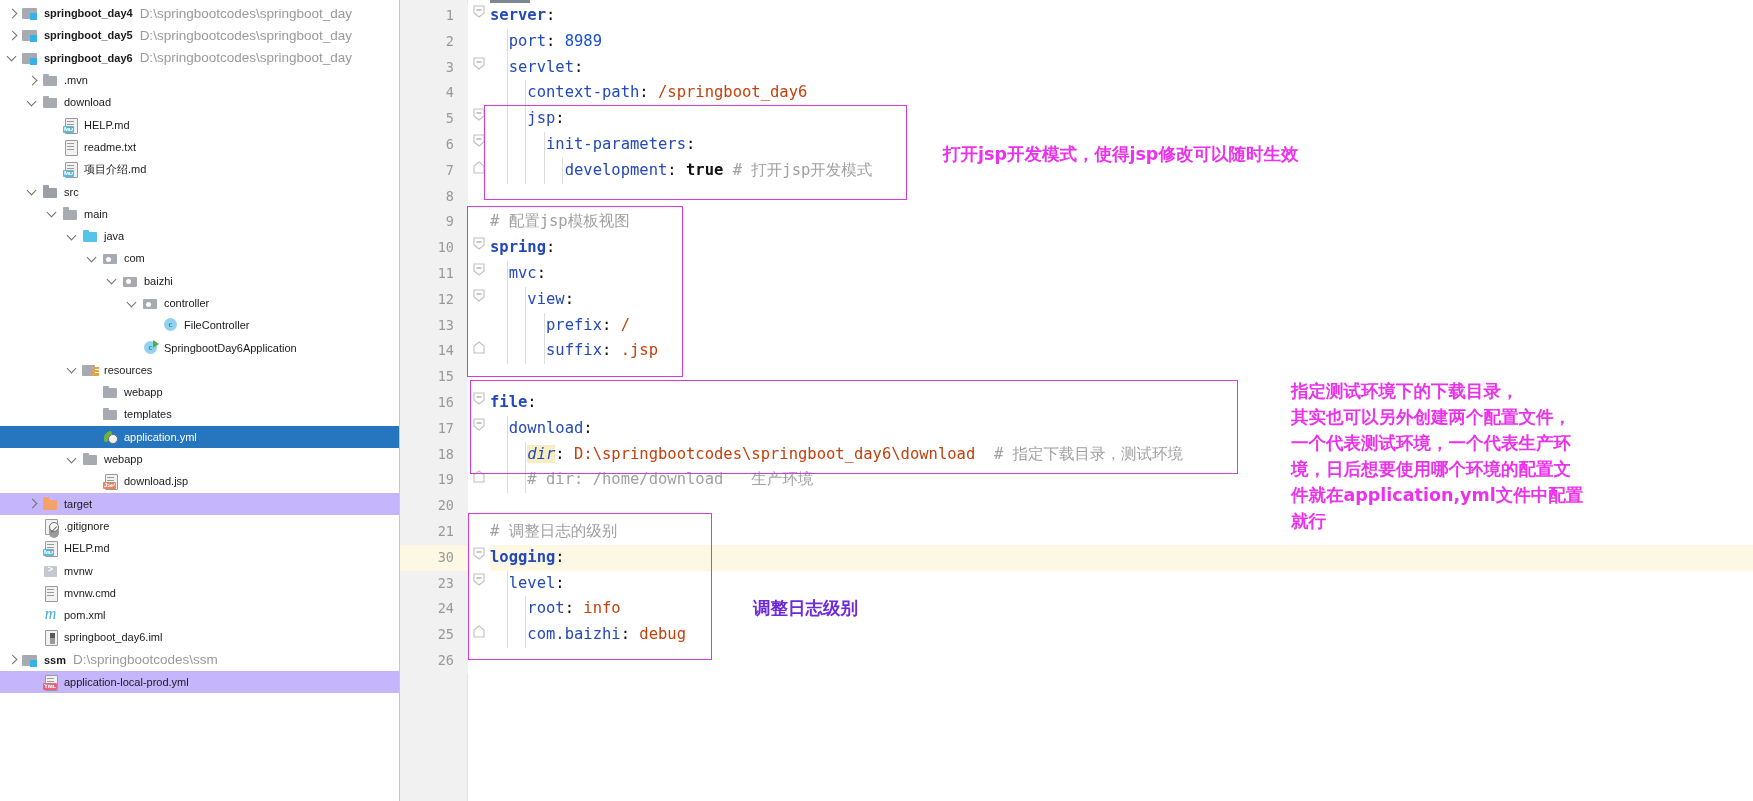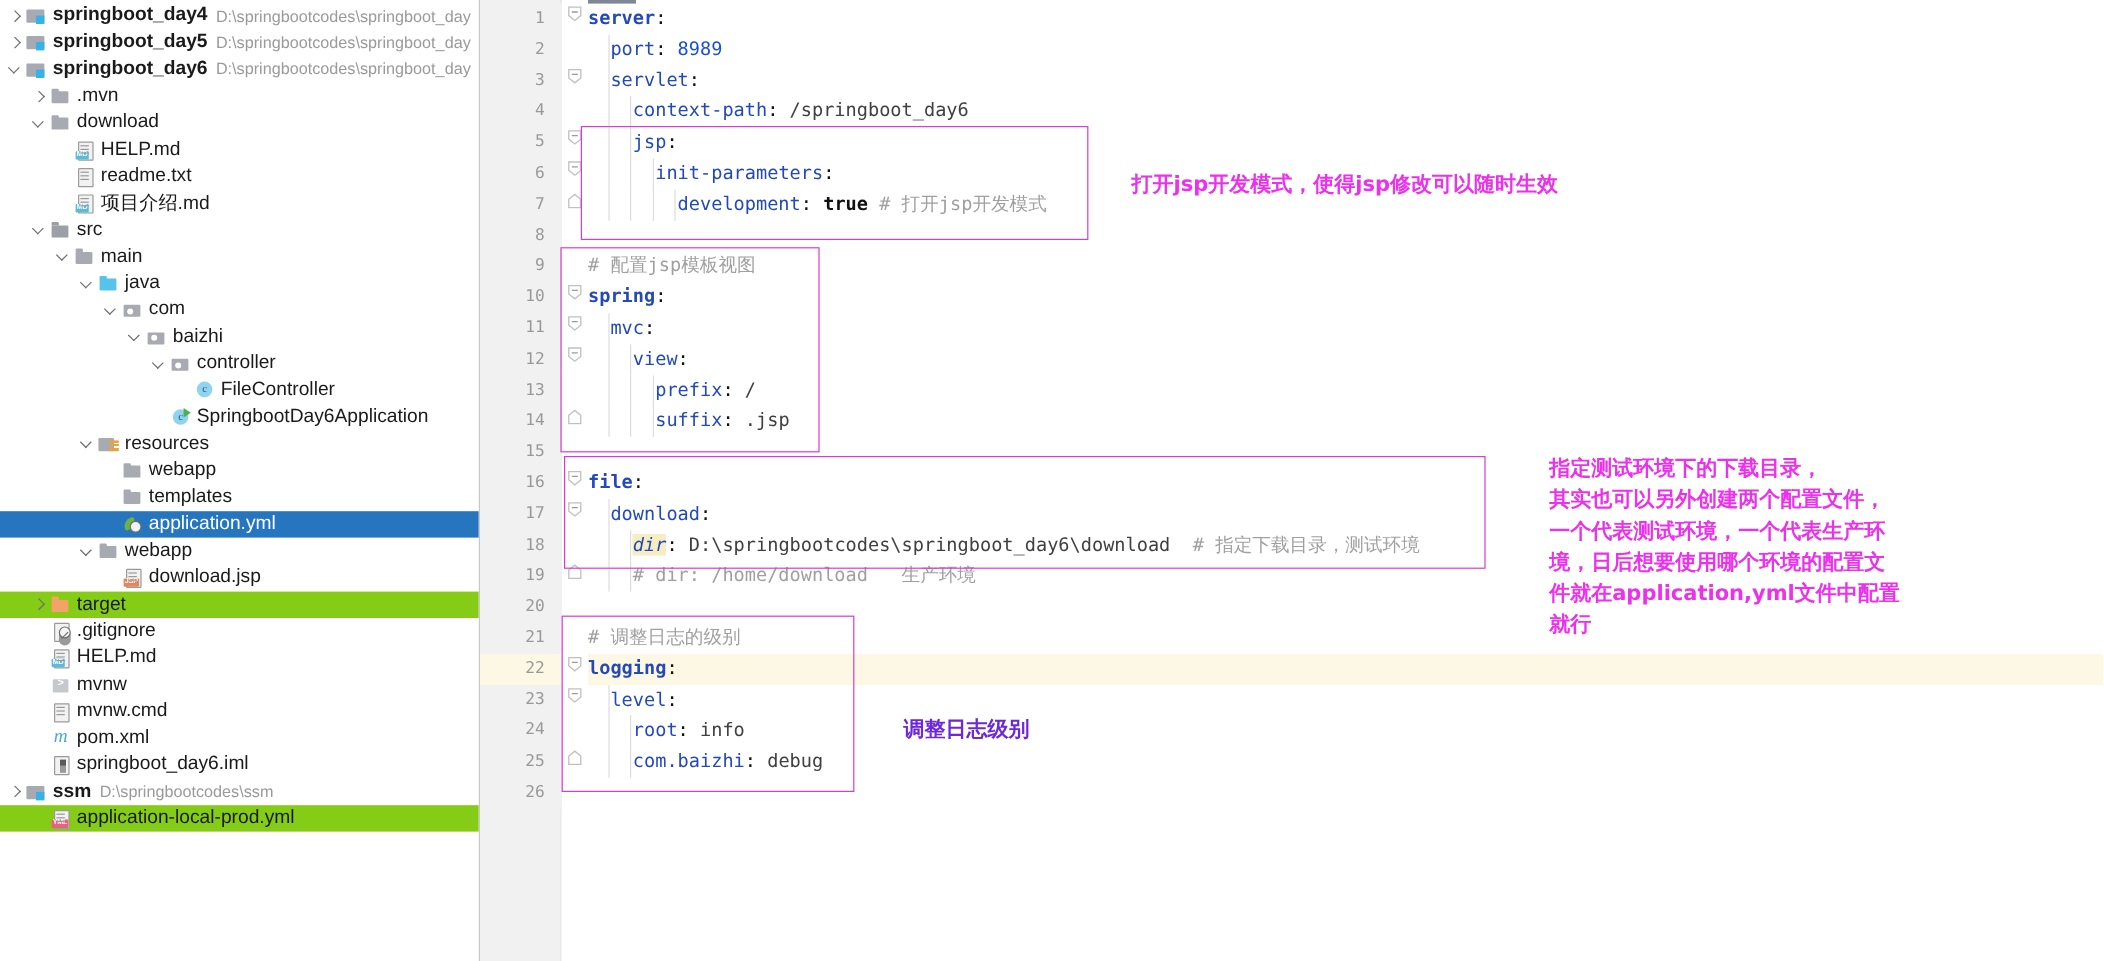--- a/index.html
+++ b/index.html
@@ -30,21 +30,21 @@
   .tree-row {
     height: 22.3px;
     display: flex;
     align-items: center;
     white-space: nowrap;
     font-size: 14px;
     color: #1a1a1a;
     position: relative;
   }
   .tree-row.selected { background: #2675bf; color: #ffffff; }
-  .tree-row.excluded-hl { background: #84cc16; }
+  .tree-row.excluded-hl { background: #c4b5fd; }
   .arrow {
     width: 13px; height: 13px;
     flex: 0 0 13px;
     position: relative;
     margin-right: 3px;
   }
   .arrow.collapsed::before,
   .arrow.expanded::before {
     content: "";
     position: absolute;
@@ -244,21 +244,21 @@
     background: #f5f5f5;
   }
   .ico.gitignore .slash {
     position: absolute; left: 8px; bottom: 3.5px;
     width: 8px; height: 1.3px;
     background: #6e6e6e;
     transform: rotate(-45deg);
     z-index: 2;
   }
 
-  .node-label { font-size: 16px; }
+  .node-label { font-size: 11px; }
   .node-label.bold { font-weight: bold; }
   .node-path {
     margin-left: 7px;
     color: #9a9a9a;
     font-size: 13.5px;
   }
 
   
   #editor {
     flex: 1;
@@ -326,21 +326,21 @@
     font-size: 12px;
   }
   .ltext {
     position: absolute;
     left: 90px; top: 0;
     right: 0;
     padding-left: 0px;
   }
   .k   { color: #2449b8; }           
   .kb  { color: #2449b8; font-weight: bold; } 
-  .v   { color: #404040; }           
+  .v   { color: #c2410c; }           
   .num { color: #1750d6; }           
   .bool{ color: #111111; font-weight: bold; }
   .cm  { color: #a0a0a0; }           
   .p   { color: #111111; }           
   .hl-dir { background: #f6eec2; font-style: italic; }
 
   
   .iguide {
     position: absolute;
     top: 0;
@@ -630,21 +630,21 @@
         <div class="code-line"><span class="lnum">17</span><span class="fold"><svg width="12" height="14" viewBox="0 0 12 14">
               <path d="M1 1 H11 V8 L6 12 L1 8 Z" fill="#fff" stroke="#c0c0c0" stroke-width="1.1"></path>
               <line x1="3.5" y1="5" x2="8.5" y2="5" stroke="#9a9a9a" stroke-width="1.1"></line>
             </svg></span><span class="ltext"><span class="iguide" style="left: 16.6px;"></span><span class="p">  </span><span class="k">download</span><span class="p">:</span></span></div>
         <div class="code-line"><span class="lnum">18</span><span class="fold"></span><span class="ltext"><span class="iguide" style="left: 16.6px;"></span><span class="iguide" style="left: 35.2px;"></span><span class="p">    </span><span class="k hl-dir">dir</span><span class="p">: </span><span class="v">D:\springbootcodes\springboot_day6\download</span><span class="p">  </span><span class="cm"># 指定下载目录，测试环境</span></span></div>
         <div class="code-line"><span class="lnum">19</span><span class="fold"><svg width="12" height="14" viewBox="0 0 12 14">
               <path d="M1 13 H11 V6 L6 2 L1 6 Z" fill="#fff" stroke="#c0c0c0" stroke-width="1.1"></path>
             </svg></span><span class="ltext"><span class="iguide" style="left: 16.6px;"></span><span class="iguide" style="left: 35.2px;"></span><span class="p">    </span><span class="cm"># dir: /home/download   生产环境</span></span></div>
         <div class="code-line"><span class="lnum">20</span><span class="fold"></span><span class="ltext"></span></div>
         <div class="code-line"><span class="lnum">21</span><span class="fold"></span><span class="ltext"><span class="cm"># 调整日志的级别</span></span></div>
-        <div class="code-line caret-line"><span class="lnum">22</span><span class="fold"><svg width="12" height="14" viewBox="0 0 12 14">
+        <div class="code-line caret-line"><span class="lnum">30</span><span class="fold"><svg width="12" height="14" viewBox="0 0 12 14">
               <path d="M1 1 H11 V8 L6 12 L1 8 Z" fill="#fff" stroke="#c0c0c0" stroke-width="1.1"></path>
               <line x1="3.5" y1="5" x2="8.5" y2="5" stroke="#9a9a9a" stroke-width="1.1"></line>
             </svg></span><span class="ltext"><span class="kb">logging</span><span class="p">:</span></span></div>
         <div class="code-line"><span class="lnum">23</span><span class="fold"><svg width="12" height="14" viewBox="0 0 12 14">
               <path d="M1 1 H11 V8 L6 12 L1 8 Z" fill="#fff" stroke="#c0c0c0" stroke-width="1.1"></path>
               <line x1="3.5" y1="5" x2="8.5" y2="5" stroke="#9a9a9a" stroke-width="1.1"></line>
             </svg></span><span class="ltext"><span class="iguide" style="left: 16.6px;"></span><span class="p">  </span><span class="k">level</span><span class="p">:</span></span></div>
         <div class="code-line"><span class="lnum">24</span><span class="fold"></span><span class="ltext"><span class="iguide" style="left: 16.6px;"></span><span class="iguide" style="left: 35.2px;"></span><span class="p">    </span><span class="k">root</span><span class="p">: </span><span class="v">info</span></span></div>
         <div class="code-line"><span class="lnum">25</span><span class="fold"><svg width="12" height="14" viewBox="0 0 12 14">
               <path d="M1 13 H11 V6 L6 2 L1 6 Z" fill="#fff" stroke="#c0c0c0" stroke-width="1.1"></path>

